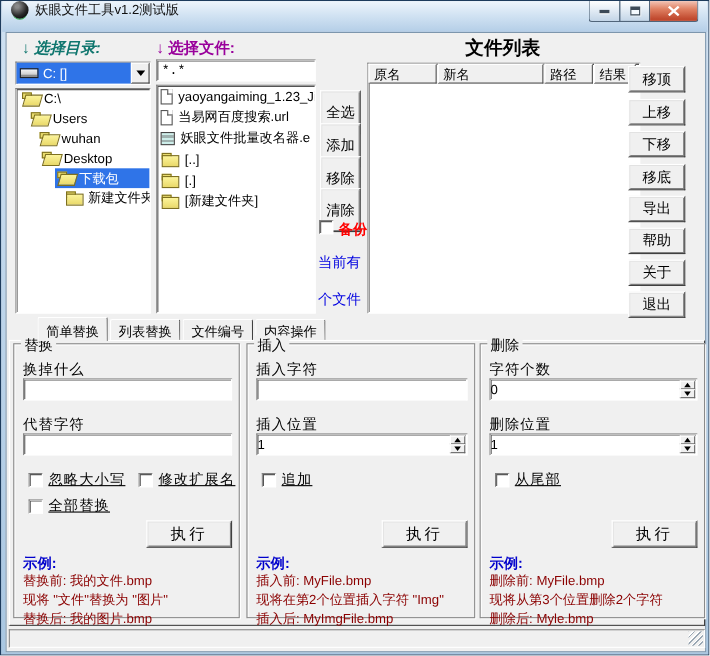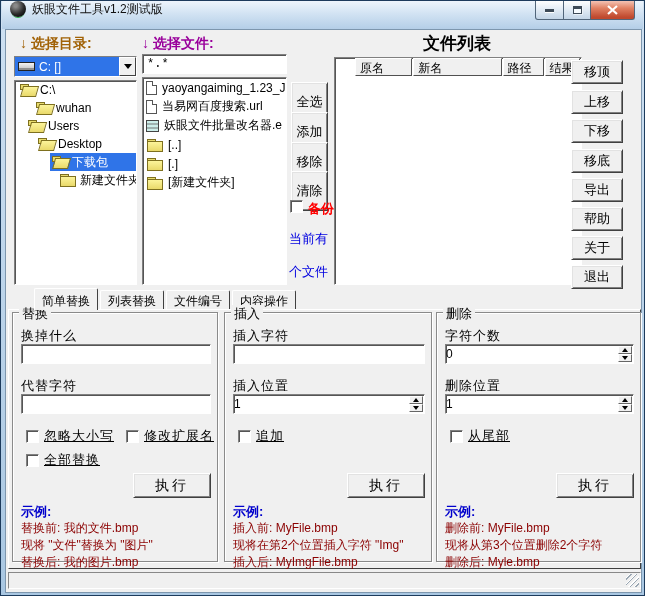--- a/index.html
+++ b/index.html
@@ -26,21 +26,21 @@
     background:linear-gradient(#f3c3b4,#e08163 40%,#c0492e 90%); }
   .glyph-min { width:9px; height:3px; background:#3d4a57; box-shadow:0 1px 0 #fff; }
   .glyph-max { width:9px; height:8px; border:1px solid #3d4a57; border-top:3px solid #3d4a57;
     background:#f5fafe; box-shadow:1px 1px 0 #ffffff88; }
 
   
   .client { position:absolute; left:4px; top:28px; width:637px; height:564px;
     background:#f0f0f0; border:1px solid #7d96ad; }
   .abs { position:absolute; }
 
-  .lbl-dir { left:14px; top:5px; color:#a16207; font-weight:bold; font-size:14px; }
+  .lbl-dir { left:14px; top:5px; color:#0f766e; font-weight:bold; font-size:14px;font-style:italic; }
   .lbl-files { left:136px; top:5px; color:#99009b; font-weight:bold; font-size:14px; }
   .lbl-filelist { left:328px; top:2px; width:246px; text-align:center; font-weight:bold; font-size:17px; }
 
   .sunken { background:#fff; border:1px solid; border-color:#808080 #fff #fff #808080;
     box-shadow:inset 1px 1px 0 #555; }
   .btn3d { background:#f0f0f0; border:1px solid; border-color:#fff #404040 #404040 #fff;
     box-shadow:inset 1px 1px 0 #e2e2e2, inset -1px -1px 0 #808080;
     display:flex; align-items:center; justify-content:center; font-size:13px; cursor:default; }
 
   
@@ -91,21 +91,21 @@
   
   .mbtn { left:285px; width:37px; height:40px; }
   .cb { width:13px; height:13px; background:#fff; border:1px solid; flex:none;
     border-color:#808080 #fff #fff #808080; box-shadow:inset 1px 1px 0 #555; }
   .backup-row { left:284px; top:170px; display:flex; align-items:flex-start; }
   .backup-lbl { margin-left:5px; color:#f00; font-weight:bold; font-size:13px; }
   .count1 { left:283px; top:200px; color:#0000e0; font-size:13px; }
   .count2 { left:283px; top:233px; color:#0000e0; font-size:13px; }
 
   
-  .ftable { left:328px; top:27px; width:248px; height:228px;padding-left:20px; }
+  .ftable { left:328px; top:27px; width:248px; height:228px; }
   .ftable-head { display:flex; height:18px; }
   .thcell { border:1px solid; border-color:#fff #505050 #505050 #fff; background:#f0f0f0;
     padding:1px 4px; font-size:12px; margin-right:1px; white-space:nowrap; overflow:hidden; }
 
   
   .rbtn { left:565px; width:52px; height:24px; }
 
   
   .tabs { left:2px; top:258px; height:21px; display:flex; padding-left:2px; }
   .tab { height:19px; margin-top:2px; padding:2px 7px 0 7px; font-size:12px;
@@ -180,30 +180,30 @@
       </div>
     </div>
 
     <div class="abs dirtree sunken">
       <div class="tree-item" style="padding-left:3px">
         <div class="tree-hl">
             <span class="fold open"></span>
         <span class="tree-label">C:\</span>
           </div>
       </div>
+      <div class="tree-item" style="padding-left:11px">
+        <div class="tree-hl">
+            <span class="fold open"></span>
+        <span class="tree-label">Users</span>
+          </div>
+      </div>
       <div class="tree-item" style="padding-left:19px">
         <div class="tree-hl">
             <span class="fold open"></span>
         <span class="tree-label">wuhan</span>
-          </div>
-      </div>
-      <div class="tree-item" style="padding-left:11px">
-        <div class="tree-hl">
-            <span class="fold open"></span>
-        <span class="tree-label">Users</span>
           </div>
       </div>
       <div class="tree-item" style="padding-left:21px">
         <div class="tree-hl">
             <span class="fold open"></span>
         <span class="tree-label">Desktop</span>
           </div>
       </div>
       <div class="tree-item" style="padding-left:35px">
         <div class="tree-hl selected">

